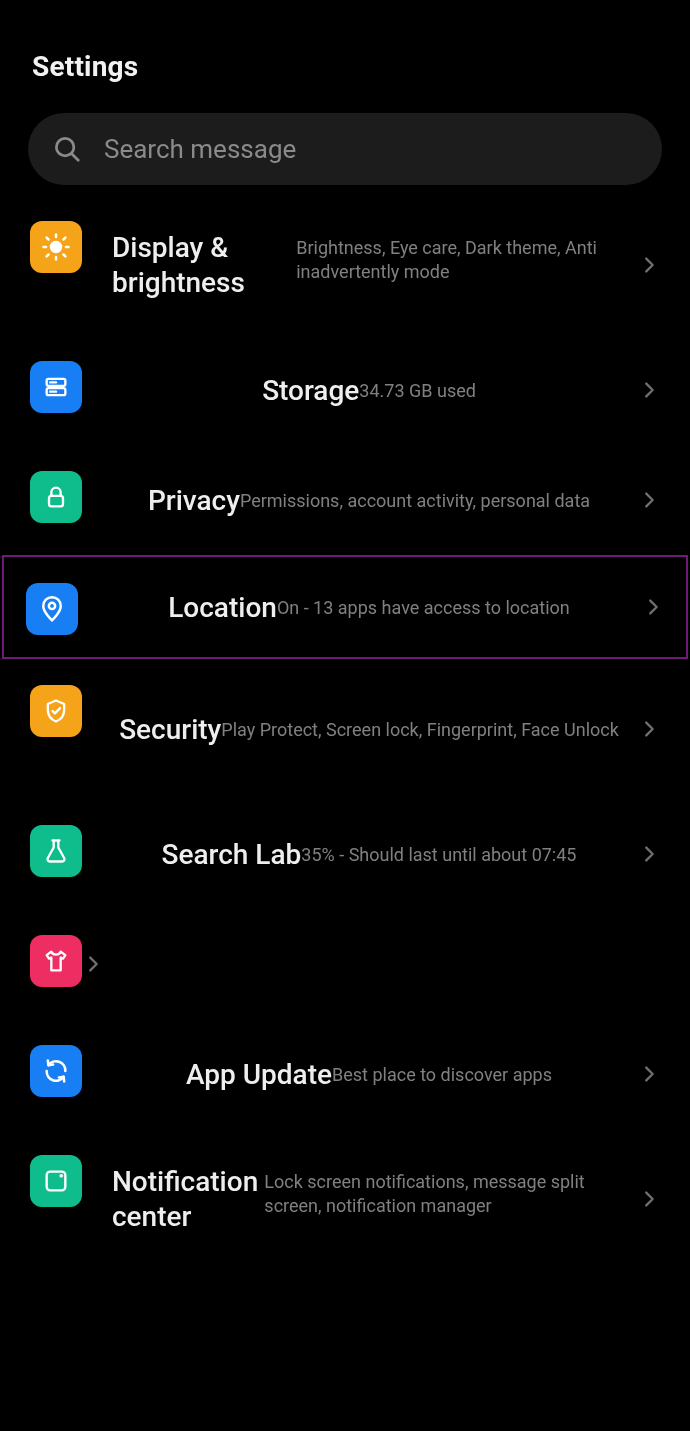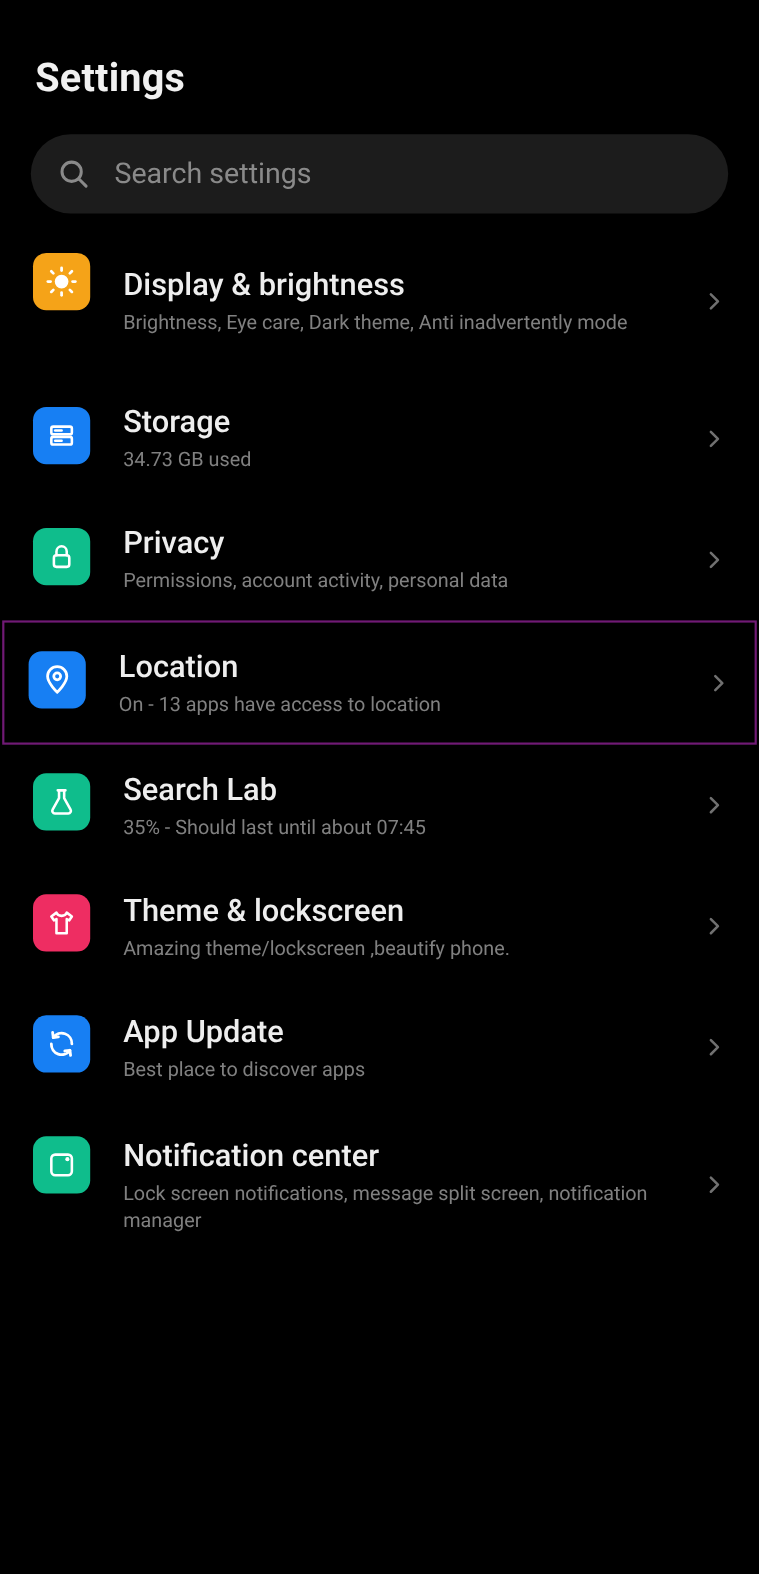--- a/index.html
+++ b/index.html
@@ -8,21 +8,21 @@
     height: 1431px;
     background: #000;
     font-family: -apple-system, "Segoe UI", Roboto, Arial, sans-serif;
     color: #e9e9e9;
     overflow: hidden;
   }
   .screen {
     padding: 0 28px 20px 28px;
   }
   .page-title {
-    font-size: 36px;
+    font-size: 28px;
     font-weight: 700;
     color: #f1f1f1;
     padding: 50px 4px 30px 4px;
     letter-spacing: 0.2px;
   }
   .search-bar {
     display: flex;
     align-items: center;
     background: #1c1c1c;
     border-radius: 36px;
@@ -53,21 +53,20 @@
     justify-content: center;
     flex: 0 0 52px;
     margin-top: 4px;
     align-self: flex-start;
   }
   .text-col {
     flex: 1 1 auto;
     padding-left: 30px;
     padding-right: 12px;
     display: flex;
-    flex-direction: column;
     justify-content: center;
   }
   .row-title {
     font-size: 28px;
     color: #eeeeee;
     line-height: 1.25;
     font-weight: 500;
   }
   .row-sub {
     font-size: 18px;
@@ -97,21 +96,21 @@
 
 <div class="screen">
 
   <div class="page-title">Settings</div>
 
   <div class="search-bar">
     <svg width="30" height="30" viewBox="0 0 24 24" fill="none" stroke="#8a8a8a" stroke-width="2.2" stroke-linecap="round">
       <circle cx="10.5" cy="10.5" r="7"></circle>
       <line x1="21" y1="21" x2="16" y2="16"></line>
     </svg>
-    <span class="search-placeholder">Search settings</span>
+    <span class="search-placeholder">Search message</span>
   </div>
 
   <div class="list">
 
     <div class="row tall">
       <div class="icon-tile bg-orange">
         <svg width="30" height="30" viewBox="0 0 24 24" fill="none" stroke="#ffffff" stroke-width="2" stroke-linecap="round">
           <circle cx="12" cy="12" r="4" fill="#ffffff"></circle>
           <line x1="12" y1="2" x2="12" y2="4"></line>
             <line x1="12" y1="20" x2="12" y2="22"></line>
@@ -177,20 +176,35 @@
         <div class="text-col">
           <div class="row-title">Location</div>
           <div class="row-sub">On - 13 apps have access to location</div>
         </div>
         <svg class="chevron" width="22" height="22" viewBox="0 0 24 24" fill="none" stroke="#707070" stroke-width="2.5" stroke-linecap="round" stroke-linejoin="round">
             <polyline points="9 5 16 12 9 19"></polyline>
           </svg>
       </div>
     </div>
 
+    <div class="row tall">
+      <div class="icon-tile bg-orange">
+        <svg width="28" height="28" viewBox="0 0 24 24" fill="none" stroke="#ffffff" stroke-width="2" stroke-linecap="round" stroke-linejoin="round">
+          <path d="M12 3 L19 6 V11 C19 16 16 19.5 12 21 C8 19.5 5 16 5 11 V6 Z"></path>
+          <polyline points="9 12 11 14 15.5 9.5"></polyline>
+        </svg>
+      </div>
+      <div class="text-col">
+        <div class="row-title">Security</div>
+        <div class="row-sub">Play Protect, Screen lock, Fingerprint, Face Unlock</div>
+      </div>
+      <svg class="chevron" width="22" height="22" viewBox="0 0 24 24" fill="none" stroke="#707070" stroke-width="2.5" stroke-linecap="round" stroke-linejoin="round">
+          <polyline points="9 5 16 12 9 19"></polyline>
+        </svg>
+    </div>
 
     <div class="row">
       <div class="icon-tile bg-green">
         <svg width="28" height="28" viewBox="0 0 24 24" fill="none" stroke="#ffffff" stroke-width="2" stroke-linecap="round" stroke-linejoin="round">
           <path d="M9 3 h6 M10 3 v6 l-5 9 a2 2 0 0 0 1.8 3 h10.4 a2 2 0 0 0 1.8 -3 l-5 -9 V3"></path>
         </svg>
       </div>
       <div class="text-col">
         <div class="row-title">Search Lab</div>
         <div class="row-sub">35% - Should last until about 07:45</div>
@@ -198,24 +212,20 @@
       <svg class="chevron" width="22" height="22" viewBox="0 0 24 24" fill="none" stroke="#707070" stroke-width="2.5" stroke-linecap="round" stroke-linejoin="round">
           <polyline points="9 5 16 12 9 19"></polyline>
         </svg>
     </div>
 
     <div class="row">
       <div class="icon-tile bg-pink">
         <svg width="28" height="28" viewBox="0 0 24 24" fill="none" stroke="#ffffff" stroke-width="2" stroke-linecap="round" stroke-linejoin="round">
           <path d="M4 7 L8 4 C8.5 5.5 10 6.5 12 6.5 S15.5 5.5 16 4 L20 7 L18 10 L16 9 V20 H8 V9 L6 10 Z"></path>
         </svg>
-      </div>
-      <div class="text-col">
-        <div class="row-title">Theme &amp; lockscreen</div>
-        <div class="row-sub">Amazing theme/lockscreen ,beautify phone.</div>
       </div>
       <svg class="chevron" width="22" height="22" viewBox="0 0 24 24" fill="none" stroke="#707070" stroke-width="2.5" stroke-linecap="round" stroke-linejoin="round">
           <polyline points="9 5 16 12 9 19"></polyline>
         </svg>
     </div>
 
     <div class="row">
       <div class="icon-tile bg-blue">
         <svg width="28" height="28" viewBox="0 0 24 24" fill="none" stroke="#ffffff" stroke-width="2.2" stroke-linecap="round" stroke-linejoin="round">
           <path d="M20 12 A8 8 0 0 0 5.5 7"></path>

